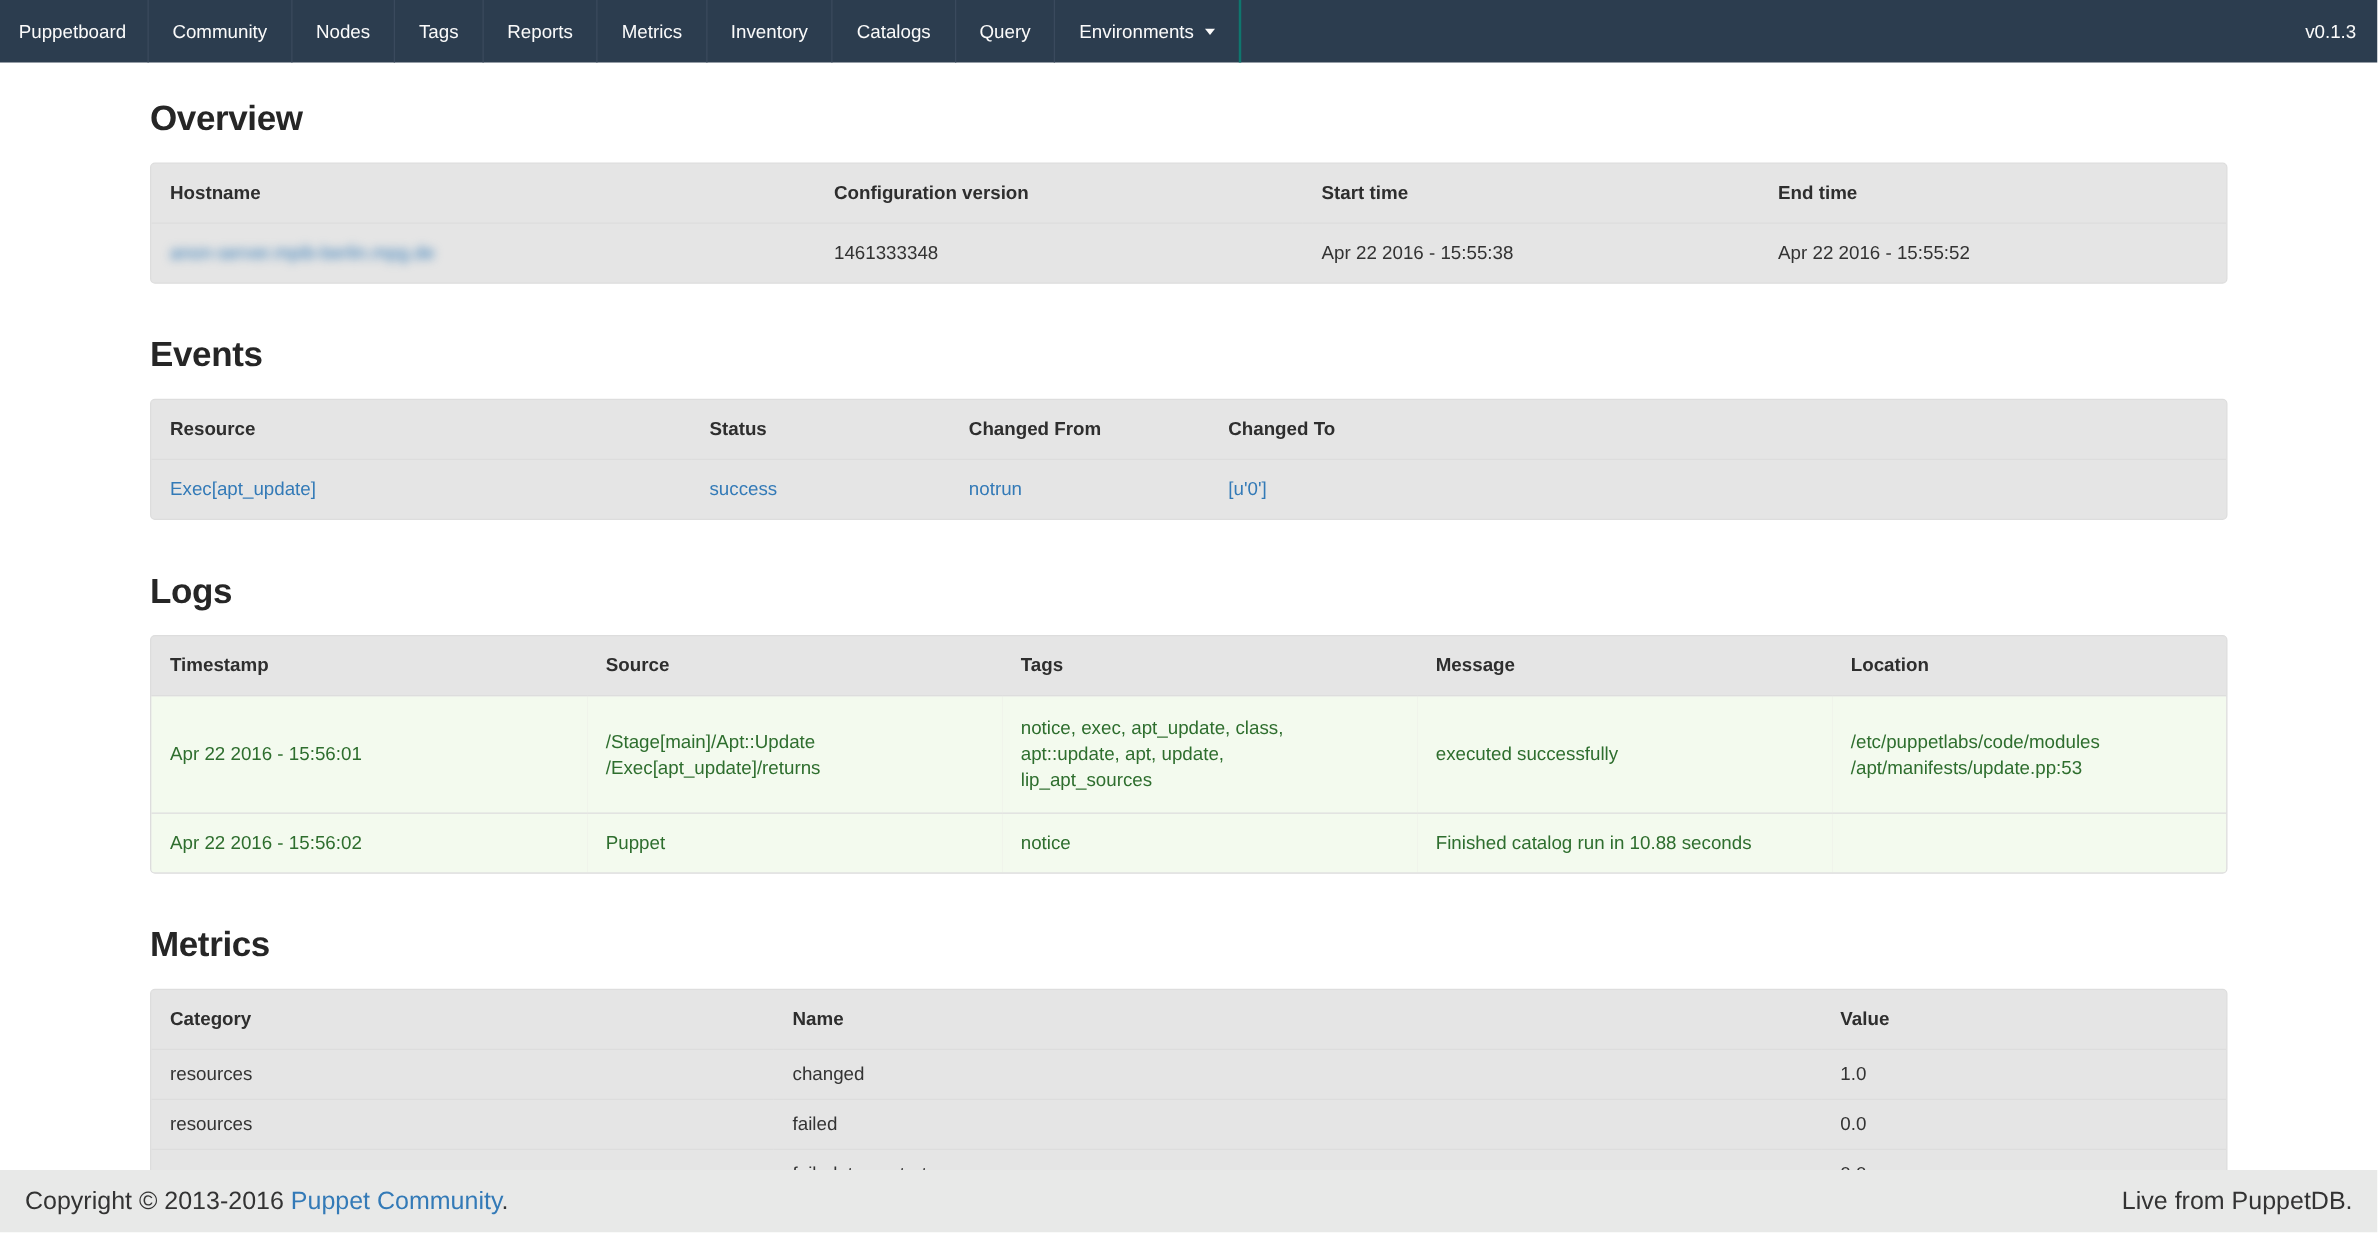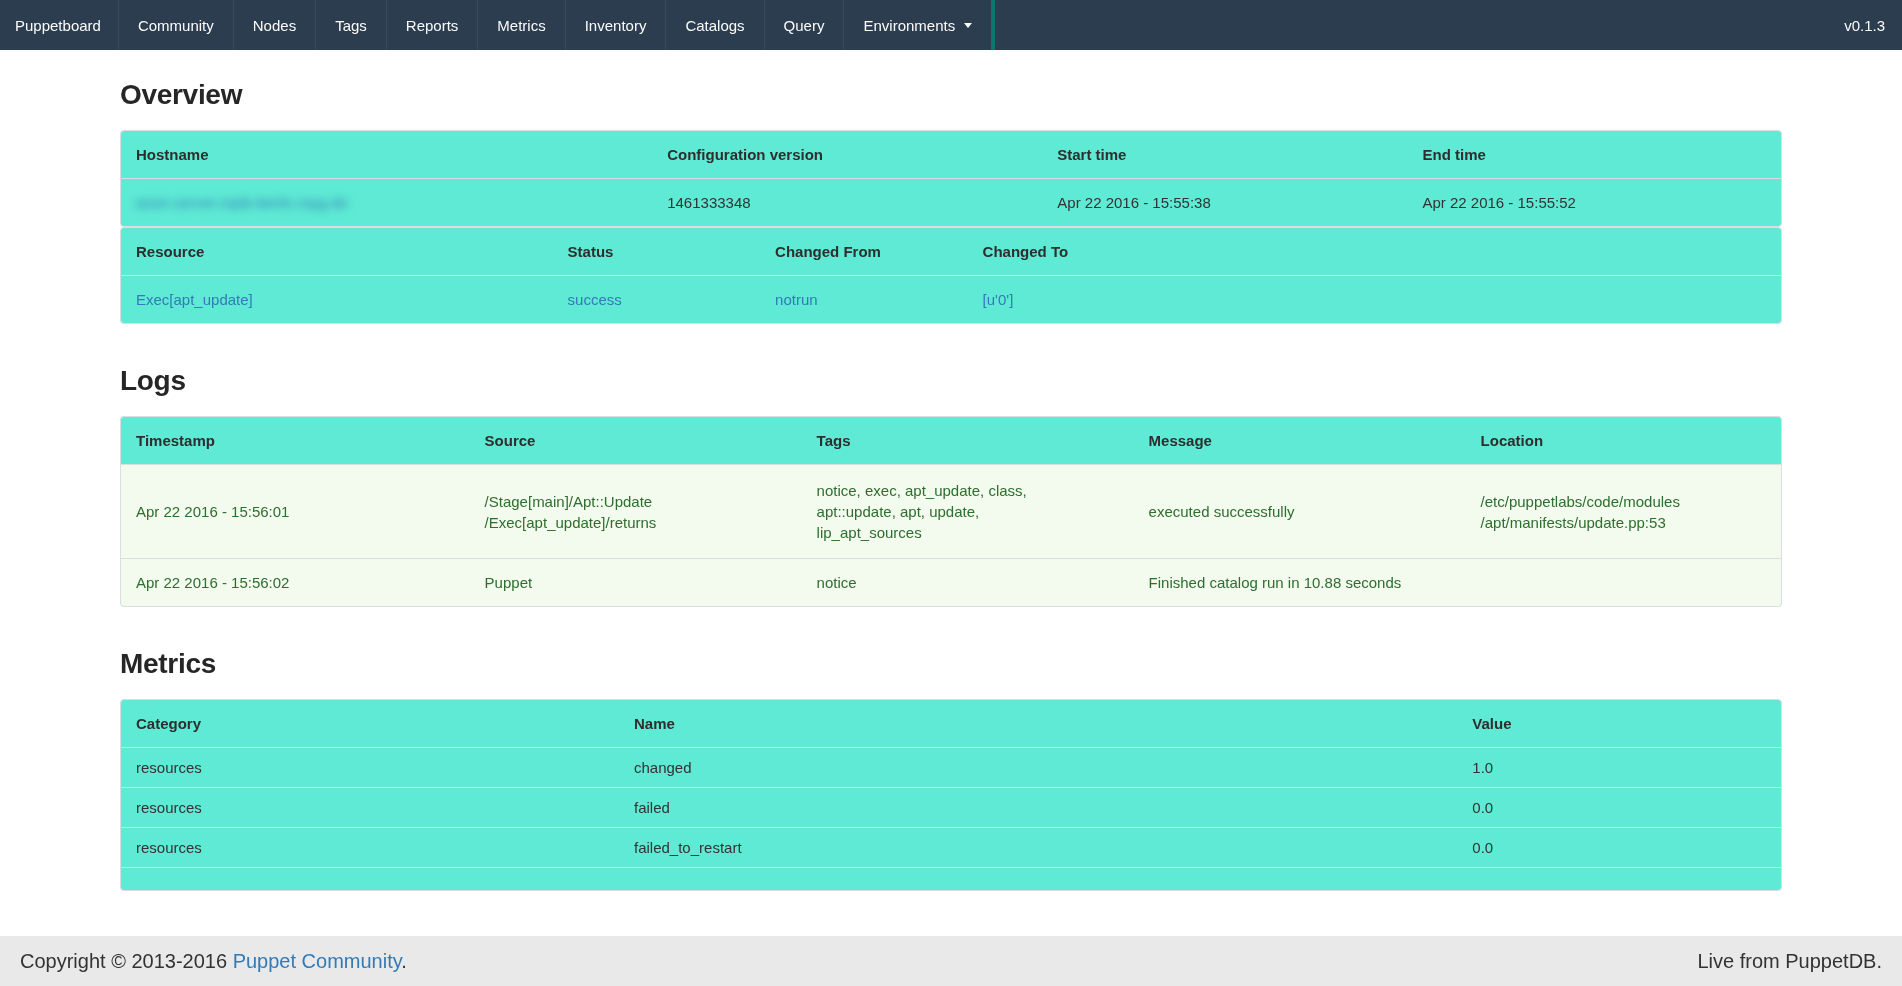--- a/index.html
+++ b/index.html
@@ -24,21 +24,21 @@
   .nav-left { display: flex; align-items: stretch; }
   .nav-brand, .nav-item {
     display: flex;
     align-items: center;
     padding: 0 19px;
     border-left: 1px solid #3a4a5d;
     cursor: pointer;
     white-space: nowrap;
   }
   .nav-brand { border-left: none; padding: 0 17px 0 15px; }
-  .nav-item.env { border-right: 4px solid #0f766e; }
+  .nav-item.env { border-right: 2px solid #0f766e; }
   .caret {
     display: inline-block;
     margin-left: 9px;
     width: 0; height: 0;
     border-left: 4px solid transparent;
     border-right: 4px solid transparent;
     border-top: 5px solid #fbfbfb;
   }
   .nav-version {
     margin-left: auto;
@@ -55,21 +55,21 @@
     color: #262626;
     letter-spacing: -0.3px;
     margin: 41px 0 19px 0;
   }
   h3.section-title.first { margin-top: 29px; }
 
   .panel {
     border: 1px solid #dddddd;
     border-radius: 4px;
     overflow: hidden;
-    background: #5eead4;
+    background: #e5e5e5;
   }
   table { width: 100%; border-collapse: collapse; font-size: 15px; color: #333; table-layout: fixed; }
   th { text-align: left; font-weight: 700; padding: 15px; color: #2e2e2e; }
   td { padding: 15px; vertical-align: middle; }
   tbody tr { border-top: 1px solid #dddddd; }
   a { color: #337ab7; text-decoration: none; cursor: pointer; }
 
   .metrics-table tbody td { padding: 11px 15px; }
   .clipped-row td { padding: 20px 15px; }
 
@@ -156,20 +156,21 @@
         <tr>
           <td><a class="blurred">anon-server.mpib-berlin.mpg.de</a></td>
           <td>1461333348</td>
           <td>Apr 22 2016 - 15:55:38</td>
           <td>Apr 22 2016 - 15:55:52</td>
         </tr>
       </tbody>
     </table>
   </div>
 
+  <h3 class="section-title">Events</h3>
   <div class="panel">
     <table>
       <colgroup>
           <col style="width:26%">
           <col style="width:12.5%">
           <col style="width:12.5%">
           <col style="width:49%">
         </colgroup>
       <thead>
         <tr>

